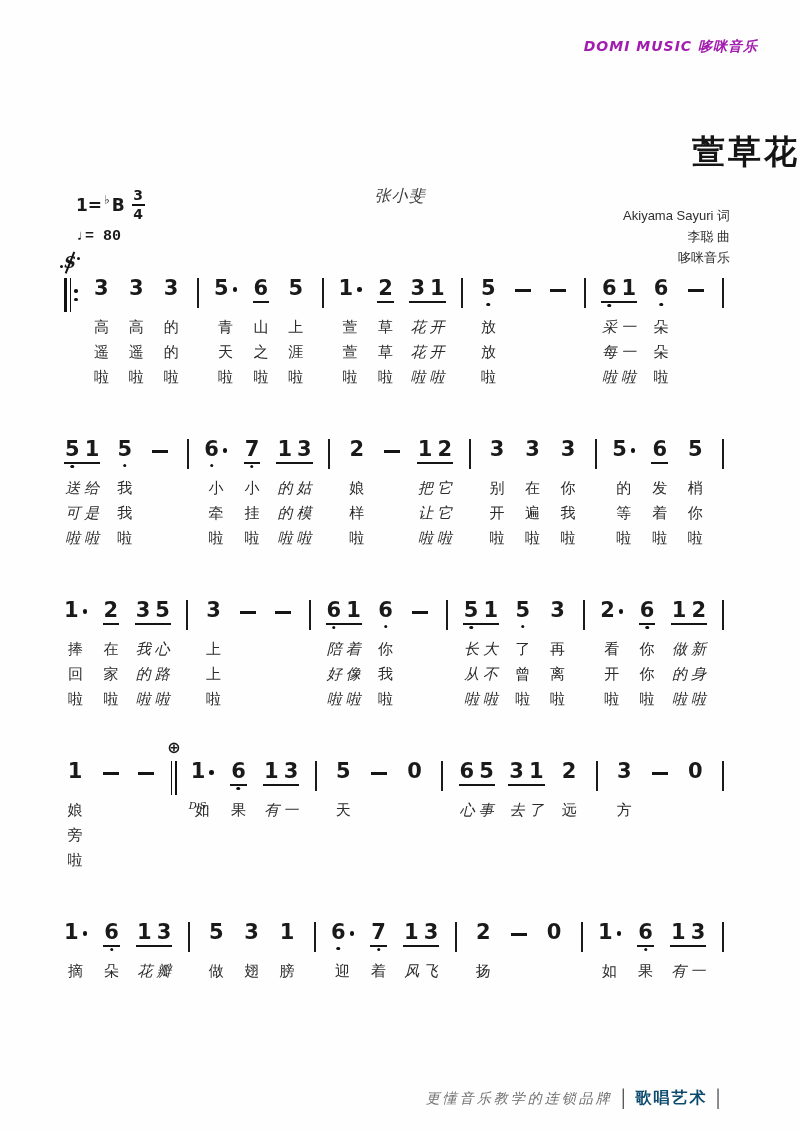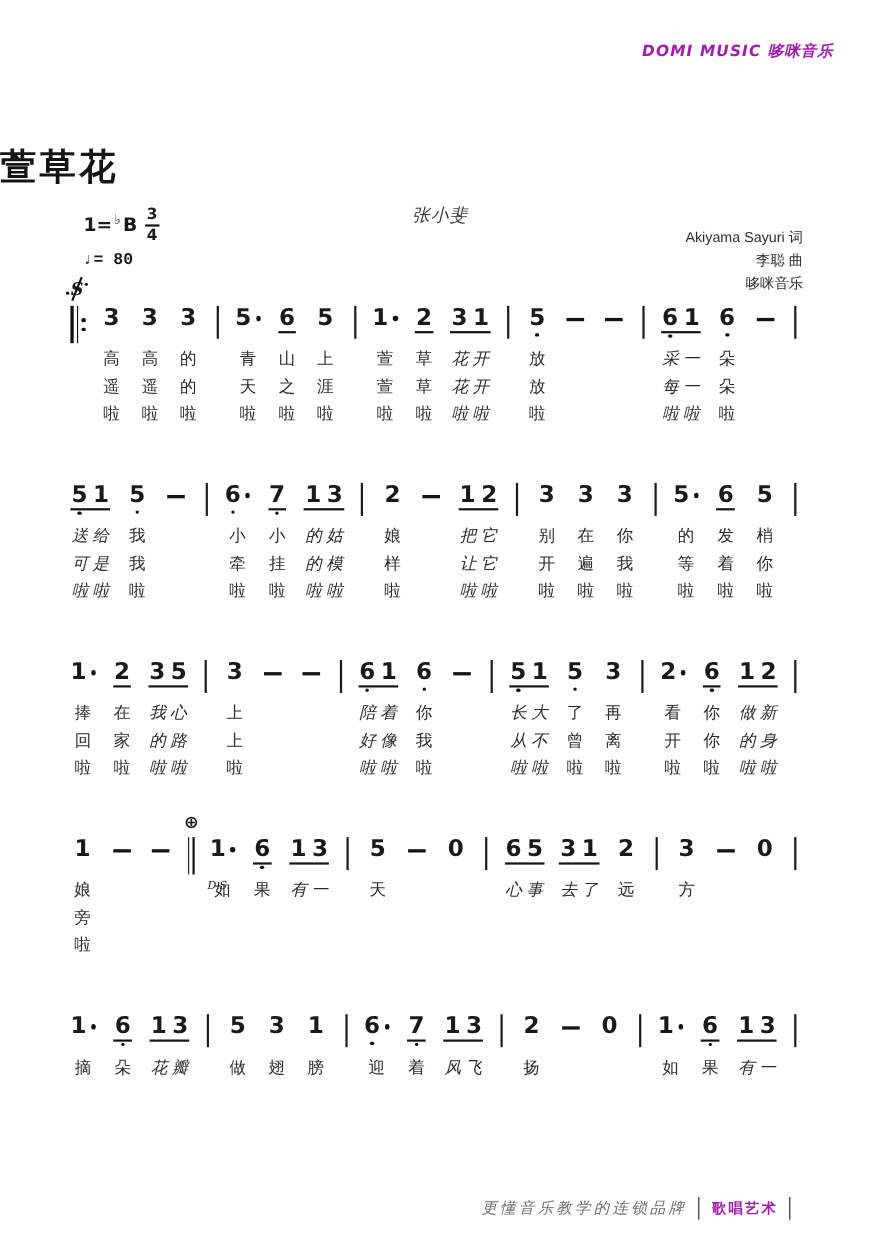--- a/index.html
+++ b/index.html
@@ -1,20 +1,20 @@
 <!DOCTYPE html>
 <html><head>
 <meta charset="utf-8">
 <style>
   html,body{margin:0;padding:0;}
   body{width:800px;height:1131px;position:relative;background:#fefefe;overflow:hidden;
        font-family:"Liberation Sans",sans-serif;color:#1a1a1a;}
   .logo{position:absolute;top:38px;right:42px;font-family:"DejaVu Sans",sans-serif;
         font-weight:700;font-size:14px;letter-spacing:1px;color:#a21caf;font-style:italic;}
-  .title{position:absolute;top:130px;left:0;width:100%;text-align:left;
+  .title{position:absolute;top:130px;left:0;width:100%;text-align:right;
          font-size:33px;font-weight:700;letter-spacing:3px;color:#151515;}
   .artist{position:absolute;top:186px;left:0;width:100%;text-align:center;
           font-size:16px;color:#3a3a3a;letter-spacing:1px;font-style:italic;}
   .keysig{position:absolute;left:76px;top:188px;font-size:17px;font-weight:600;
           font-family:"DejaVu Sans",sans-serif;display:flex;align-items:center;gap:2px;}
   .keysig .flat{font-size:12px;position:relative;top:-5px;}
   .meter{display:inline-flex;flex-direction:column;align-items:center;font-weight:700;
          font-size:14px;line-height:1.05;margin-left:5px;}
   .fline{width:13px;height:2px;background:#111;margin:1px 0;}
   .tempo{position:absolute;left:76px;top:228px;font-size:15px;font-weight:600;
@@ -61,21 +61,21 @@
   .dsbar .l{width:1.8px;height:34px;background:#111;display:inline-block;}
   .dsbar .coda{position:absolute;top:-23px;left:50%;transform:translateX(-50%);
                font-size:16px;font-weight:700;font-family:"DejaVu Sans",sans-serif;}
   .dsbar .ds{position:absolute;bottom:-16px;left:-6px;font-family:"DejaVu Serif",serif;
              font-style:italic;font-size:10px;color:#222;white-space:nowrap;margin-left:24px;}
   
   .footer{position:absolute;bottom:22px;right:76px;display:flex;align-items:center;gap:6px;}
   .slogan{font-family:"DejaVu Serif",serif;font-style:italic;font-size:14px;
           color:#6e6e6e;letter-spacing:3px;}
   .fsep{font-size:17px;color:#444;font-weight:400;}
-  .fbrand{font-size:13px;font-weight:700;color:#a21caf;letter-spacing:2px;}
+  .fbrand{font-size:16px;font-weight:700;color:#0c4a6e;letter-spacing:2px;}
 </style>
 </head>
 <body>
 
 <div class="logo">DOMI MUSIC 哆咪音乐</div>
 
 <div class="title">萱草花</div>
 <div class="artist">张小斐</div>
 
 <div class="keysig">

